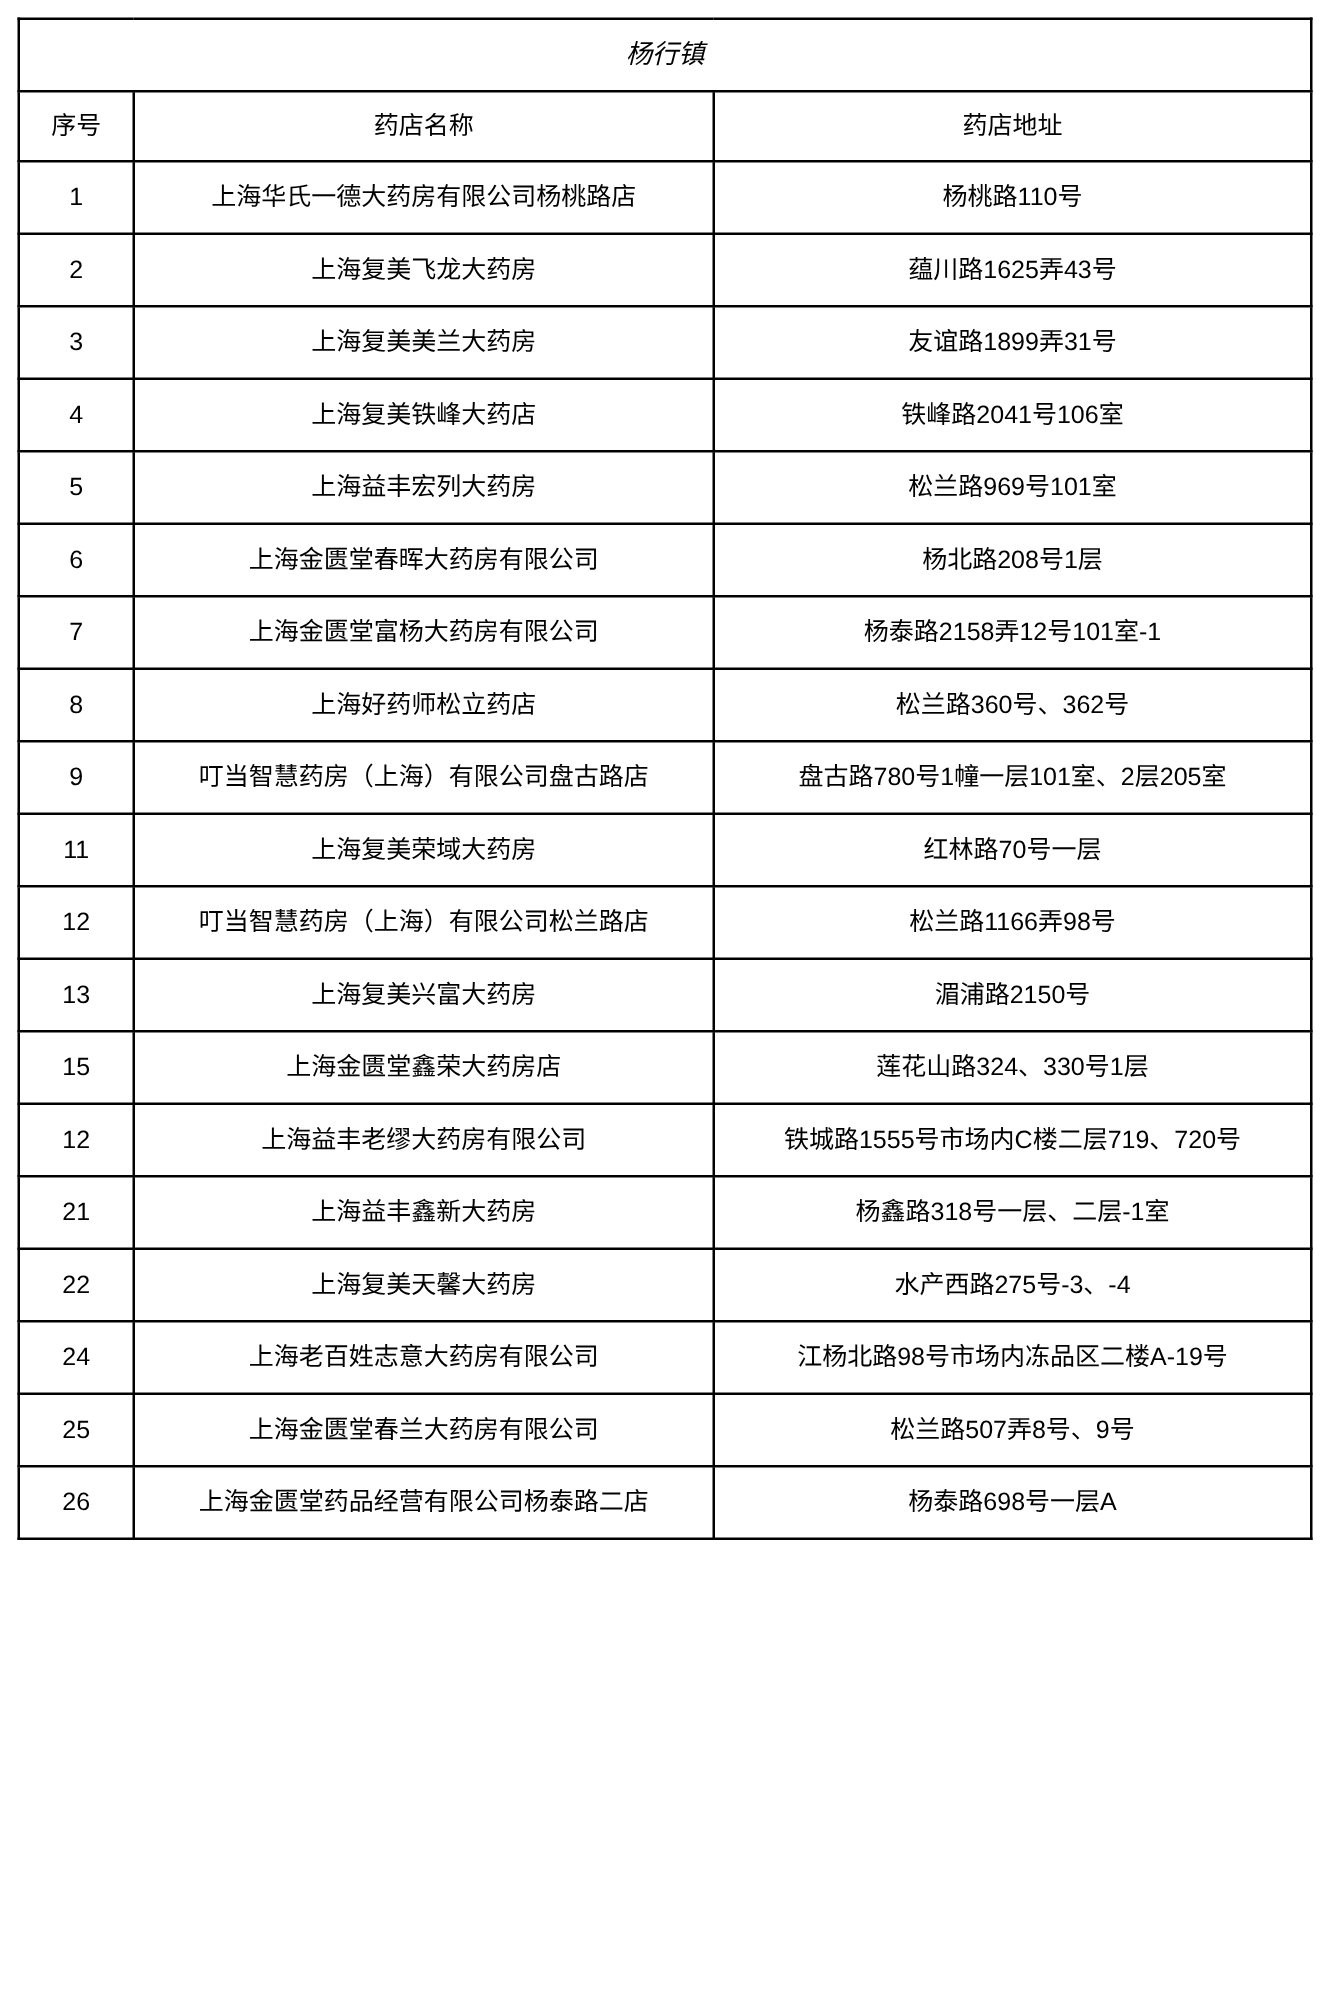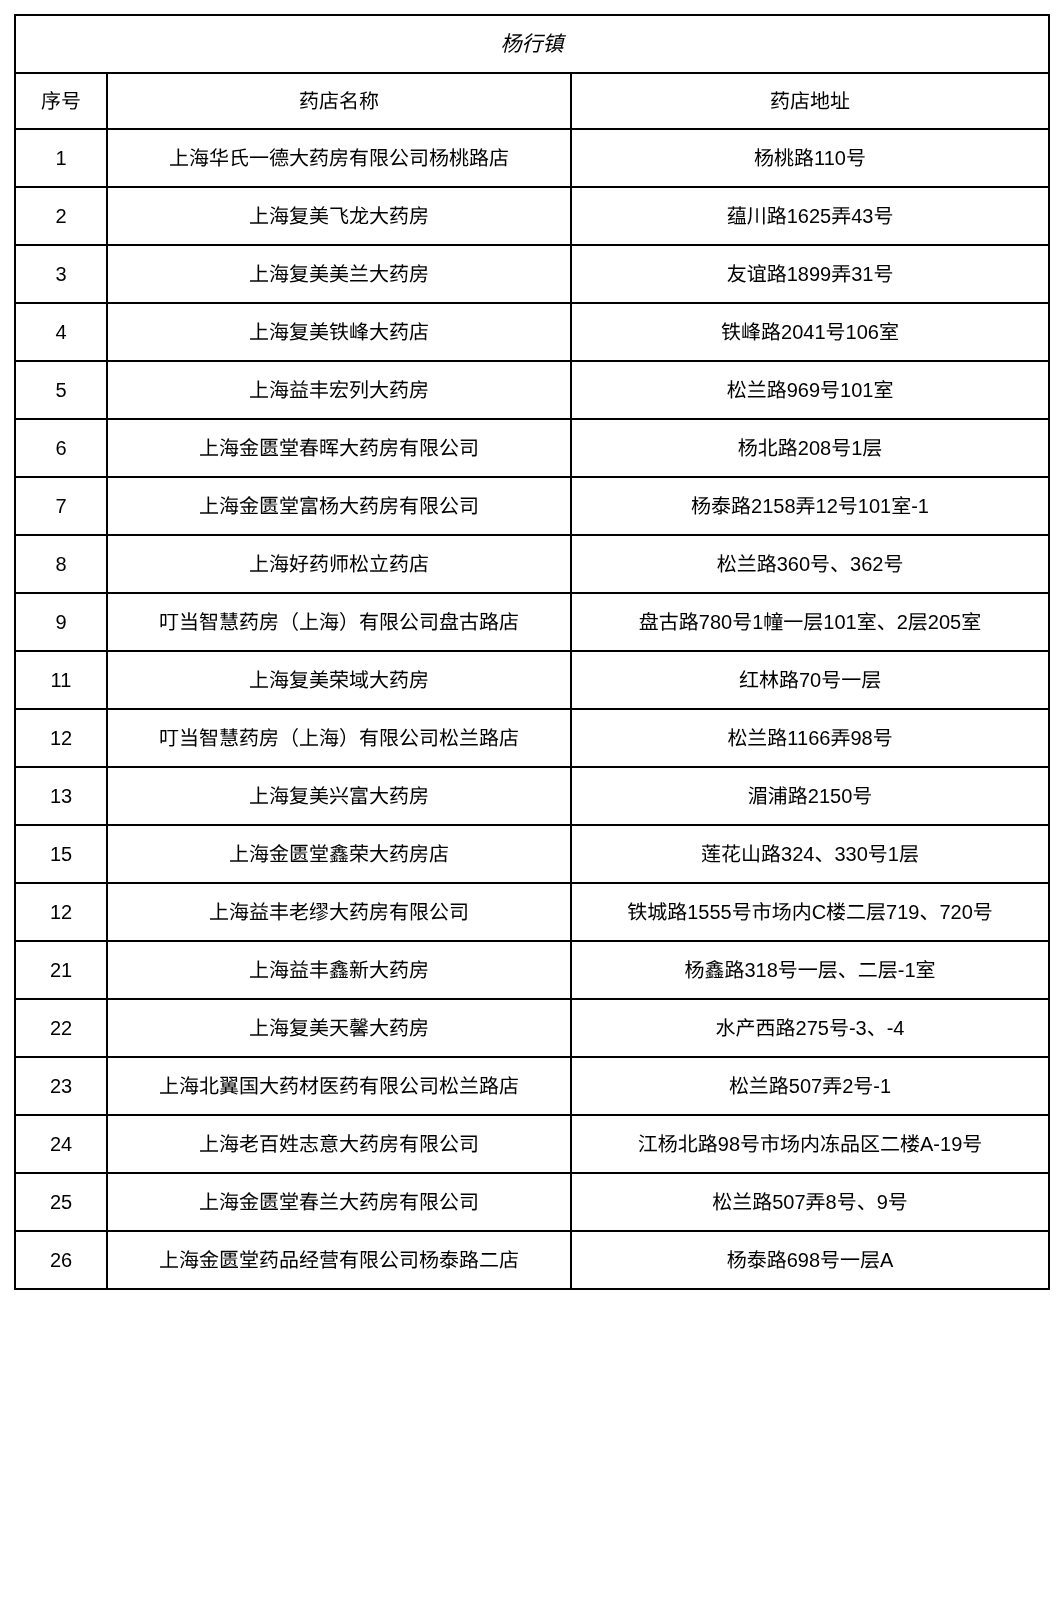--- a/index.html
+++ b/index.html
@@ -148,25 +148,20 @@
           <td>21</td>
           <td>上海益丰鑫新大药房</td>
           <td>杨鑫路318号一层、二层-1室</td>
         </tr>
         <tr>
           <td>22</td>
           <td>上海复美天馨大药房</td>
           <td>水产西路275号-3、-4</td>
         </tr>
         <tr>
-          <td>23</td>
-          <td>上海北翼国大药材医药有限公司松兰路店</td>
-          <td>松兰路507弄2号-1</td>
-        </tr>
-        <tr>
           <td>24</td>
           <td>上海老百姓志意大药房有限公司</td>
           <td>江杨北路98号市场内冻品区二楼A-19号</td>
         </tr>
         <tr>
           <td>25</td>
           <td>上海金匮堂春兰大药房有限公司</td>
           <td>松兰路507弄8号、9号</td>
         </tr>
         <tr>

